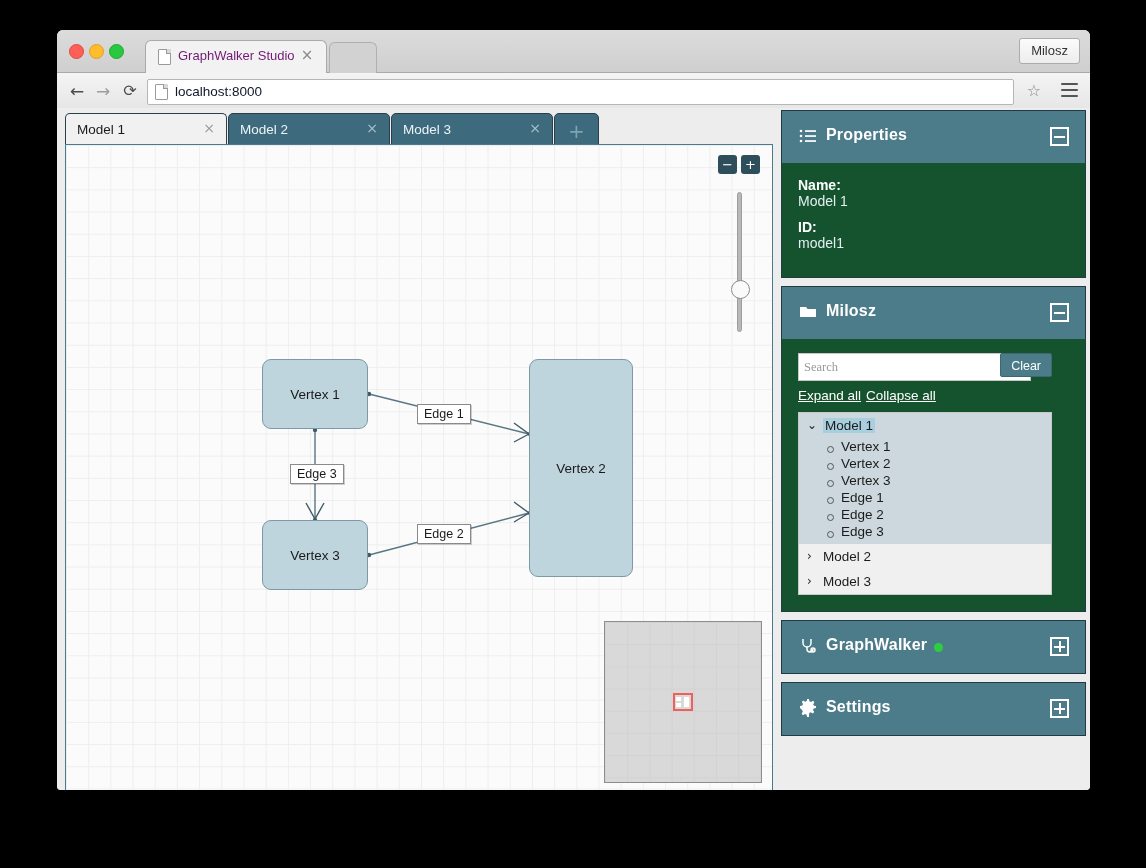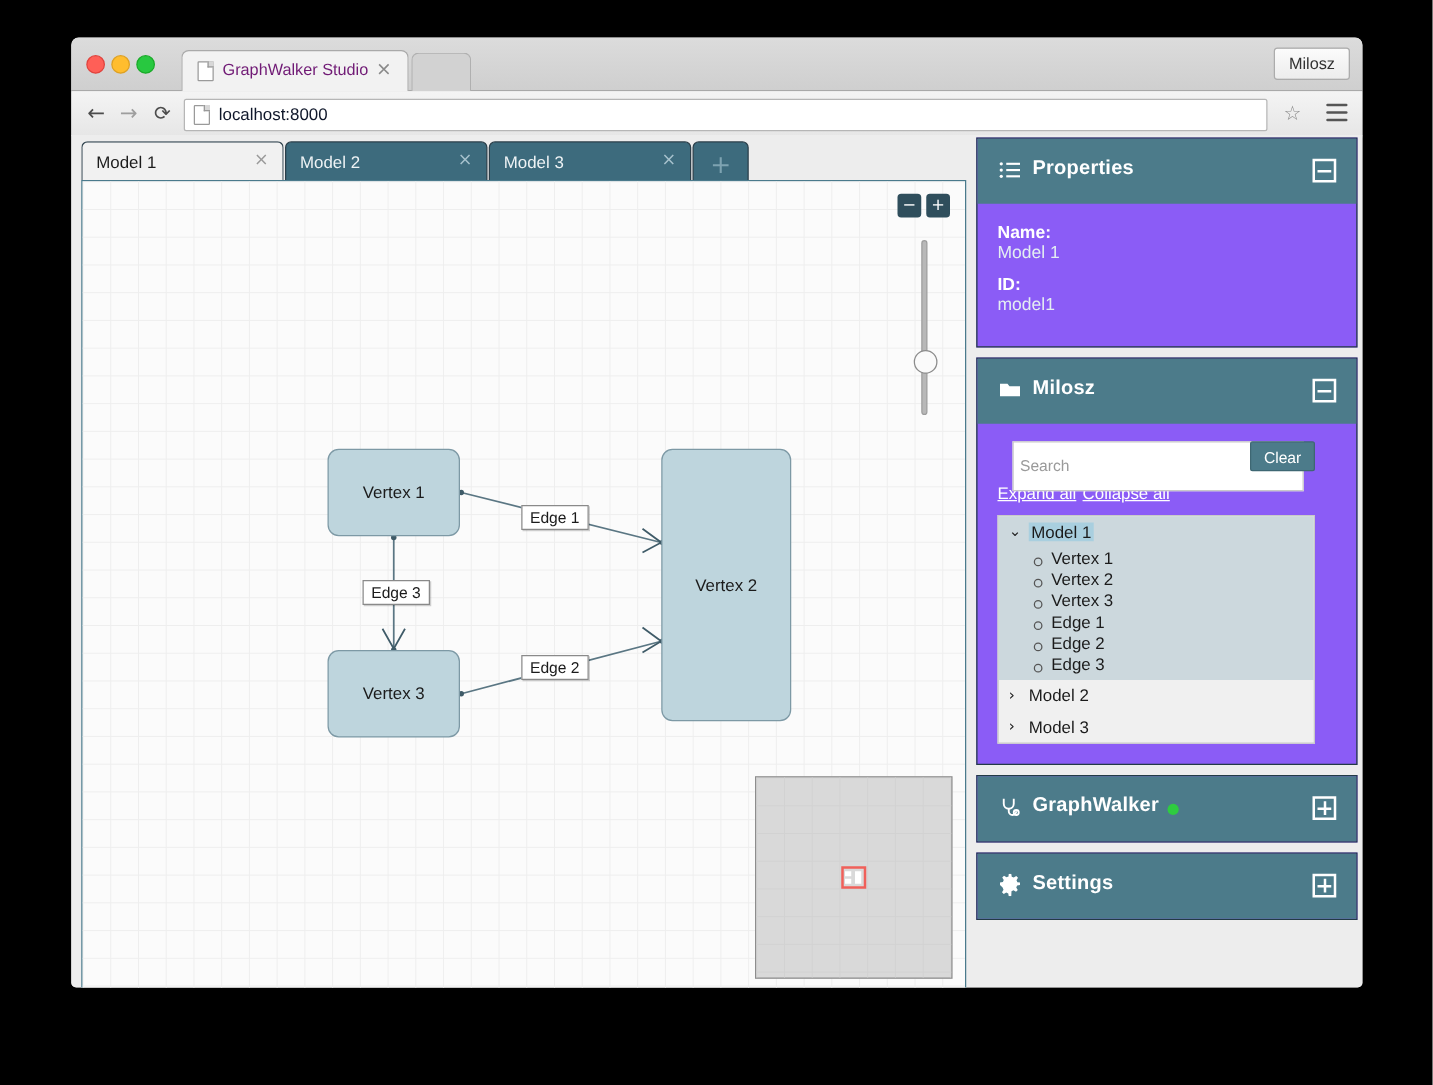--- a/index.html
+++ b/index.html
@@ -190,21 +190,21 @@
     background-size:22.2px 22.2px;
   }
   #minimap-view{
     position:absolute;left:68px;top:71px;width:20px;height:18px;
     border:2px solid #f0605a;box-sizing:border-box;
   }
   .mm-node{position:absolute;background:#ffffff;}
   
   #sidebar{position:absolute;left:724px;top:2px;width:305px;}
   .panel{
-    margin-bottom:8px;background:#8b5cf6;
+    margin-bottom:8px;background:#14532d;
     border:1px solid #233a45;box-sizing:border-box;
   }
   .panel-head{
     position:relative;height:52px;background:#4c7b8a;
   }
   .panel-head .ph-icon{
     position:absolute;left:17px;top:16px;width:18px;height:18px;color:#fff;
   }
   .panel-head .ph-title{
     position:absolute;left:44px;top:15px;font-size:16px;font-weight:bold;
@@ -230,23 +230,23 @@
   .pbtn{
     display:inline-block;height:24px;line-height:24px;padding:0 9px;
     font-size:12.5px;color:#fff;border-radius:3px;vertical-align:top;
   }
   #remove-model-btn{background:#a83232;border:1px solid #8e2a2a;}
   #save-model-btn{background:#4c7b8a;border:1px solid #3e6773;margin-left:6px;}
   .glyph{display:inline-block;margin-right:5px;font-family:"DejaVu Sans", sans-serif;}
   
   #search-row{position:relative;height:24px;}
   #search-input{
-    position:absolute;left:12px;top:0;width:233px;height:40px;
+    position:absolute;left:0;top:0;width:233px;height:28px;
     background:#fff;border:1px solid #c8c8c8;box-sizing:border-box;
-    font-size:12.5px;color:#333;padding:0 5px;font-family:Liberation Sans, sans-serif;
+    font-size:12.5px;color:#333;padding:0 5px;font-family:Liberation Serif, serif;
   }
   #search-input::placeholder{color:#9a9a9a;}
   #clear-btn{
     position:absolute;right:0;top:0;height:24px;line-height:24px;
     padding:0 10px;background:#4c7b8a;border:1px solid #3e6773;
     border-radius:2px;color:#fff;font-size:12.5px;box-sizing:border-box;
   }
   #tree-links{margin:9px 0 8px 0;}
   #tree-links a{
     font-size:13.5px;color:#ffffff;text-decoration:underline;margin-right:5px;

